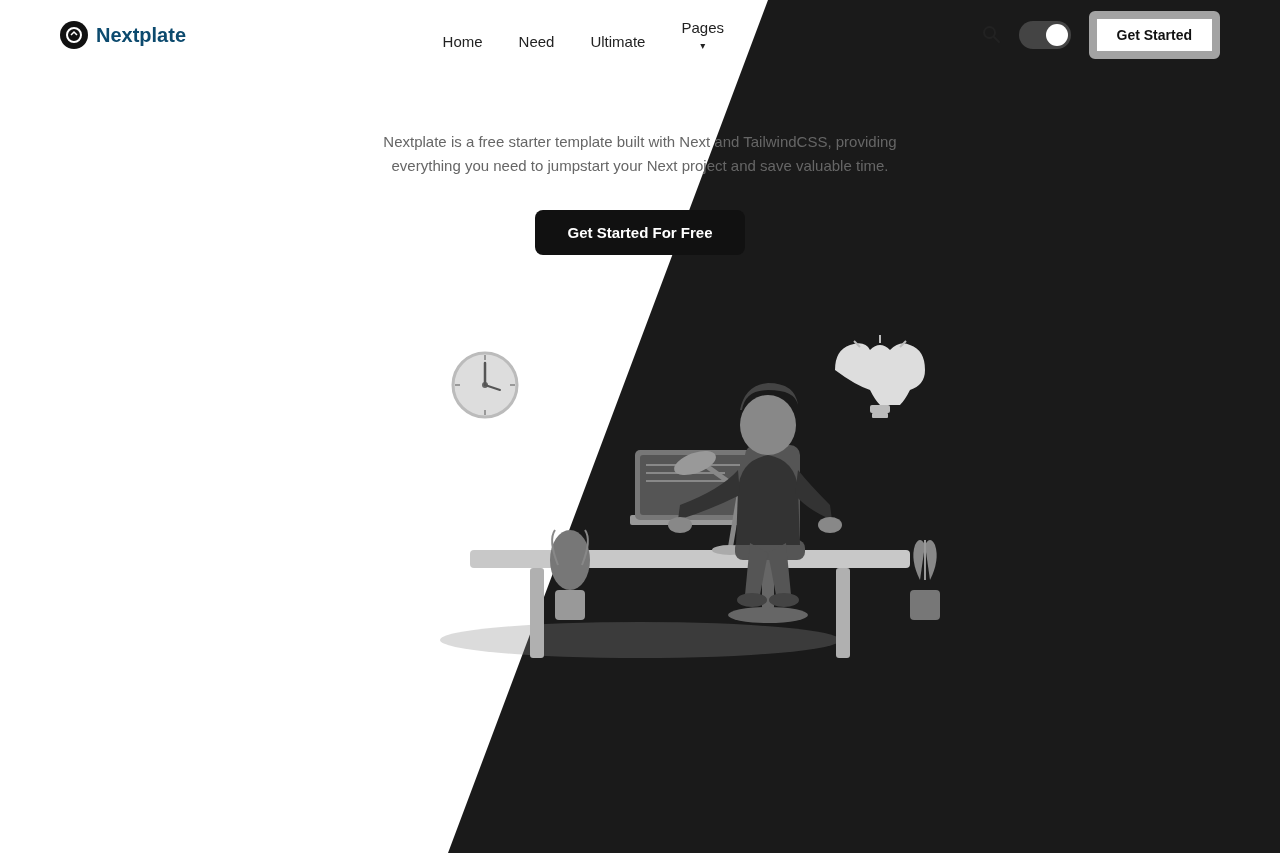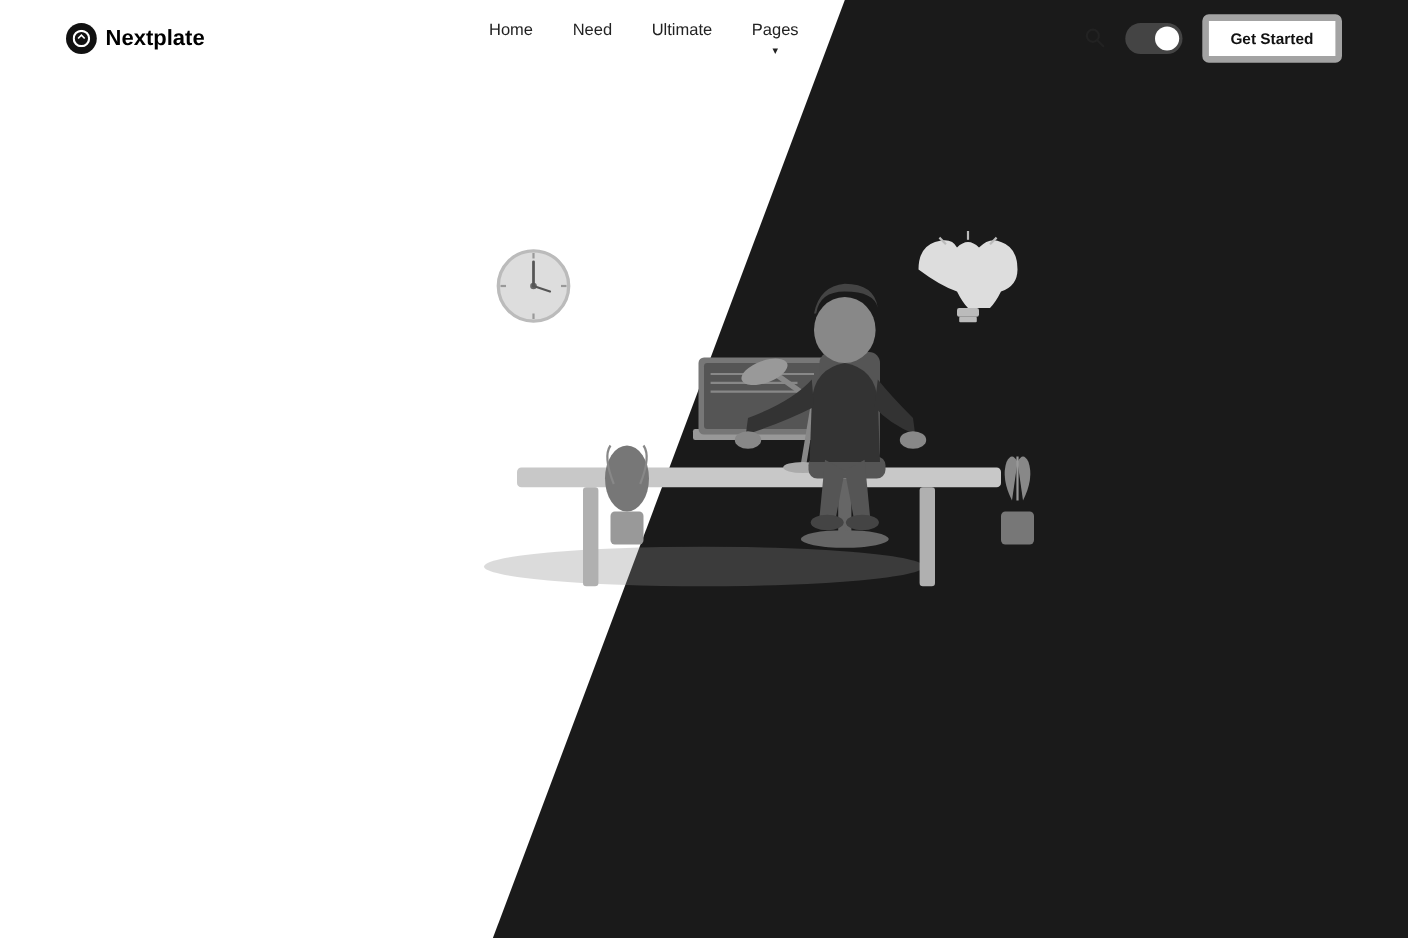--- a/index.html
+++ b/index.html
@@ -35,38 +35,38 @@
       justify-content: space-between;
       padding: 0 60px;
       height: 70px;
     }
     .nav-logo {
       display: flex;
       align-items: center;
       gap: 8px;
       font-size: 20px;
       font-weight: 700;
-      color: #000000;
+      color: #0c4a6e;
       text-decoration: none;
     }
     .logo-icon {
       width: 28px;
       height: 28px;
       background: #111;
       border-radius: 50%;
       display: flex;
       align-items: center;
       justify-content: center;
       color: white;
       font-size: 14px;
       font-weight: 900;
     }
     .nav-links {
       display: flex;
-      align-items: flex-start;
+      align-items: flex-end;
       gap: 36px;
       list-style: none;
     }
     .nav-links a {
       text-decoration: none;
       color: #222;
       font-size: 15px;
       font-weight: 500;
     }
     .nav-links .pages-link {
@@ -102,21 +102,21 @@
     }
     .toggle-knob {
       width: 22px;
       height: 22px;
       background: white;
       border-radius: 50%;
       margin-left: auto;
     }
     .get-started-btn {
       background: #fff;
-      border: 6px solid #a3a3a3;
+      border: 8px solid #a3a3a3;
       color: #111;
       padding: 8px 20px;
       border-radius: 6px;
       font-size: 14px;
       font-weight: 600;
       cursor: pointer;
     }
 
     
     .hero {
@@ -218,20 +218,22 @@
       </span>
     </button>
     <button class="theme-toggle">
       <div class="toggle-knob"></div>
     </button>
     <button class="get-started-btn">Get Started</button>
   </div>
 </nav>
 
 <section class="hero">
+  <p>Nextplate is a free starter template built with Next and TailwindCSS, providing everything you need to jumpstart your Next project and save valuable time.</p>
+  <button class="cta-btn">Get Started For Free</button>
 </section>
 
 <div class="illustration-area">
   <div class="scene-wrapper">
     <svg viewBox="0 0 700 380" fill="none" xmlns="http://www.w3.org/2000/svg">
 
       <ellipse cx="350" cy="345" rx="200" ry="18" fill="#888" opacity="0.3"></ellipse>
 
       <rect x="180" y="255" width="440" height="18" rx="4" fill="#c8c8c8"></rect>
 

